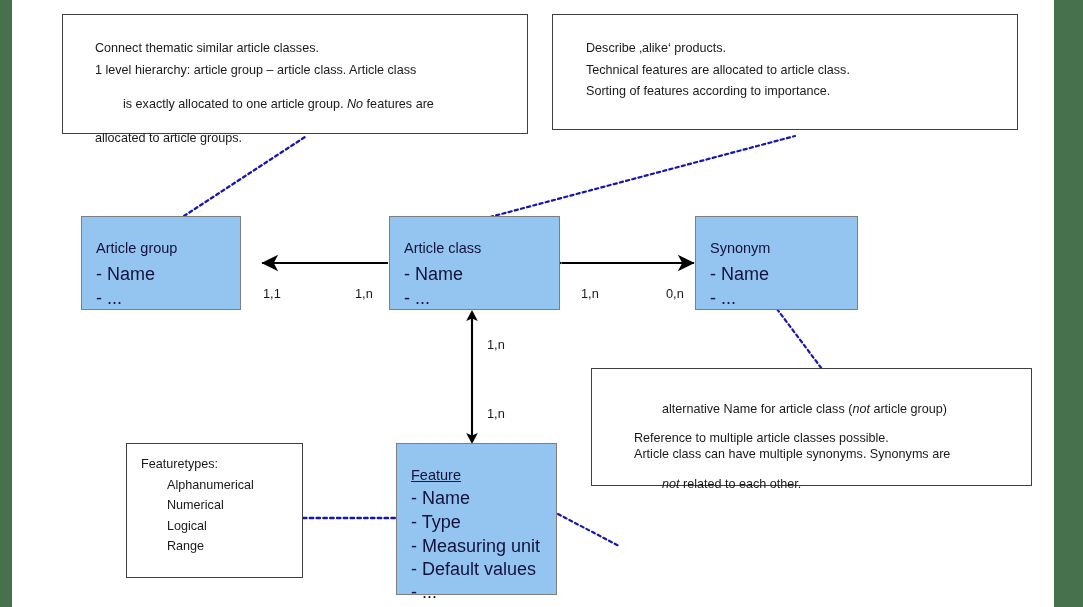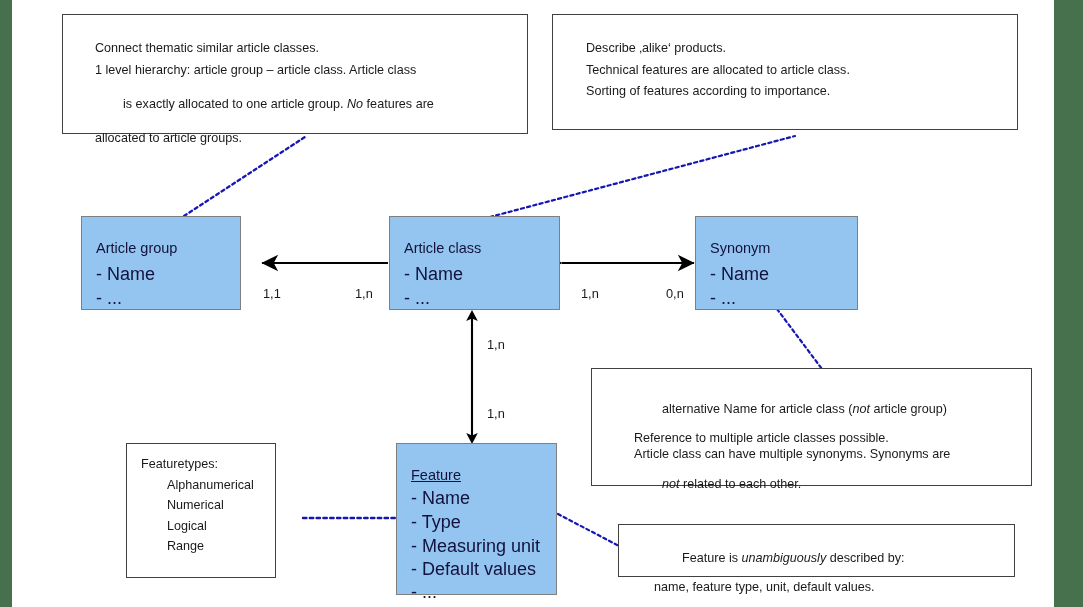--- a/index.html
+++ b/index.html
@@ -154,40 +154,32 @@
         <span>alternative Name for article class (</span><i class="em">not</i><span>&nbsp;article group)</span>
       </div>
       <div class="line" style="margin-bottom:4px;">Reference to multiple article classes possible.</div>
       <div class="line" style="margin-bottom:4px;">Article class can have multiple synonyms. Synonyms are</div>
       <div class="line">
         <i class="em">not</i><span>&nbsp;related to each other.</span>
       </div>
     </div>
   </div>
 
-  <div class="note" style="left:126px; top:443px; width:150px; height:135px;text-decoration:underline;">
+  <div class="note" style="left:126px; top:443px; width:177px; height:135px;text-decoration:underline;">
     <div class="txt" style="left:14px; top:14px;">
       <div class="line" style="margin-bottom:8px;">Featuretypes:</div>
       <div style="padding-left:26px;">
         <div class="line" style="margin-bottom:8px;">Alphanumerical</div>
         <div class="line" style="margin-bottom:8px;">Numerical</div>
         <div class="line" style="margin-bottom:8px;">Logical</div>
         <div class="line">Range</div>
       </div>
     </div>
   </div>
 
-  <div class="note" style="left:618px; top:524px; width:397px; height:53px;">
-    <div class="txt" style="left:35px; top:14px;">
-      <div class="line" style="margin-bottom:4px;">
-        <span>Feature is&nbsp;</span><i class="em">unambiguously</i><span>&nbsp;described by:</span>
-      </div>
-      <div class="line">name, feature type, unit, default values.</div>
-    </div>
-  </div>
 
   <div class="entity" style="left:81px; top:216px; width:160px; height:94px;">
     <div class="ename" style="top:23px;">Article group</div>
     <div class="attr" style="top:47px;">- Name</div>
     <div class="attr" style="top:71px;">- ...</div>
   </div>
 
   <div class="entity" style="left:389px; top:216px; width:171px; height:94px;">
     <div class="ename" style="top:23px;">Article class</div>
     <div class="attr" style="top:47px;">- Name</div>

